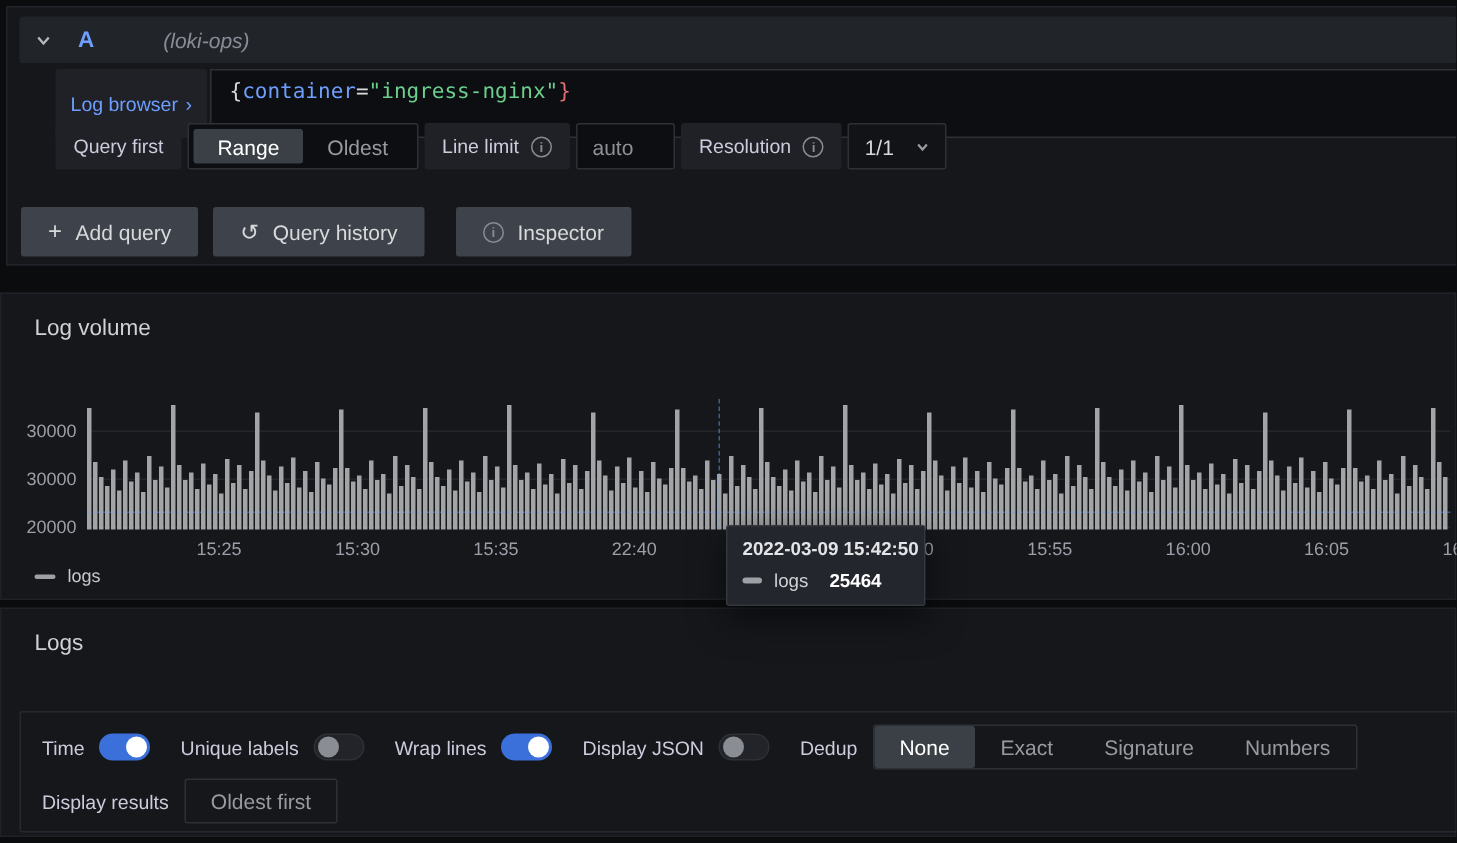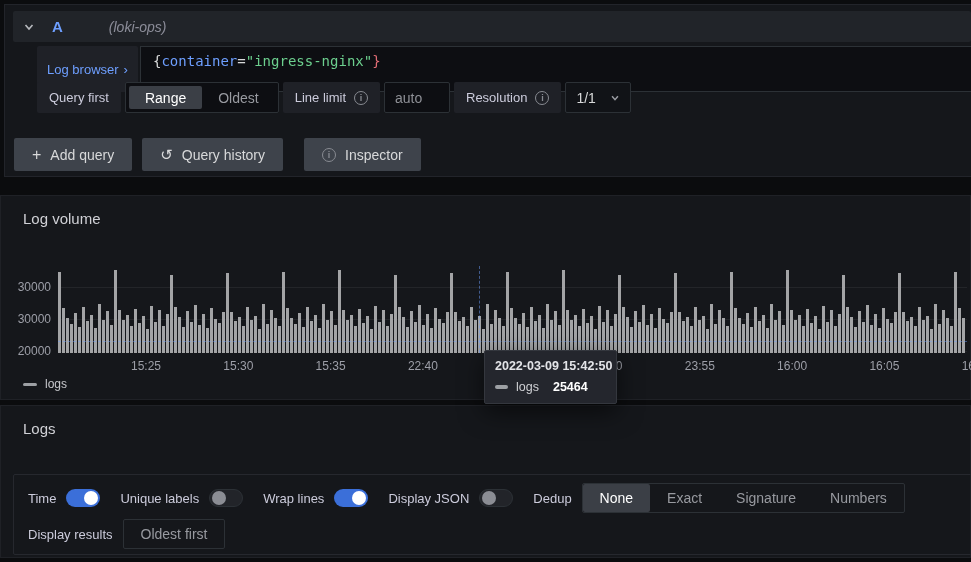--- a/index.html
+++ b/index.html
@@ -381,21 +381,21 @@
         <div class="ytick" style="left: 8px; top: 116.096px;">30000</div>
         <div class="ytick" style="left: 8px; top: 84.1103px;">30000</div>
       </div>
     <div id="xaxis">
         <div class="xtick" style="left: 115px;">15:25</div>
         <div class="xtick" style="left: 207.3px;">15:30</div>
         <div class="xtick" style="left: 299.6px;">15:35</div>
         <div class="xtick" style="left: 391.9px;">22:40</div>
         <div class="xtick" style="left: 484.2px;">15:45</div>
         <div class="xtick" style="left: 576.5px;">15:50</div>
-        <div class="xtick" style="left: 668.8px;">23:55</div>
+        <div class="xtick" style="left: 668.8px;">15:55</div>
         <div class="xtick" style="left: 761.1px;">16:00</div>
         <div class="xtick" style="left: 853.4px;">16:05</div>
         <div class="xtick" style="left: 945.7px;">16:10</div>
       </div>
     <div class="legend">
       <span class="legend-swatch"></span>
       <span class="legend-label">logs</span>
     </div>
   </section>
 

